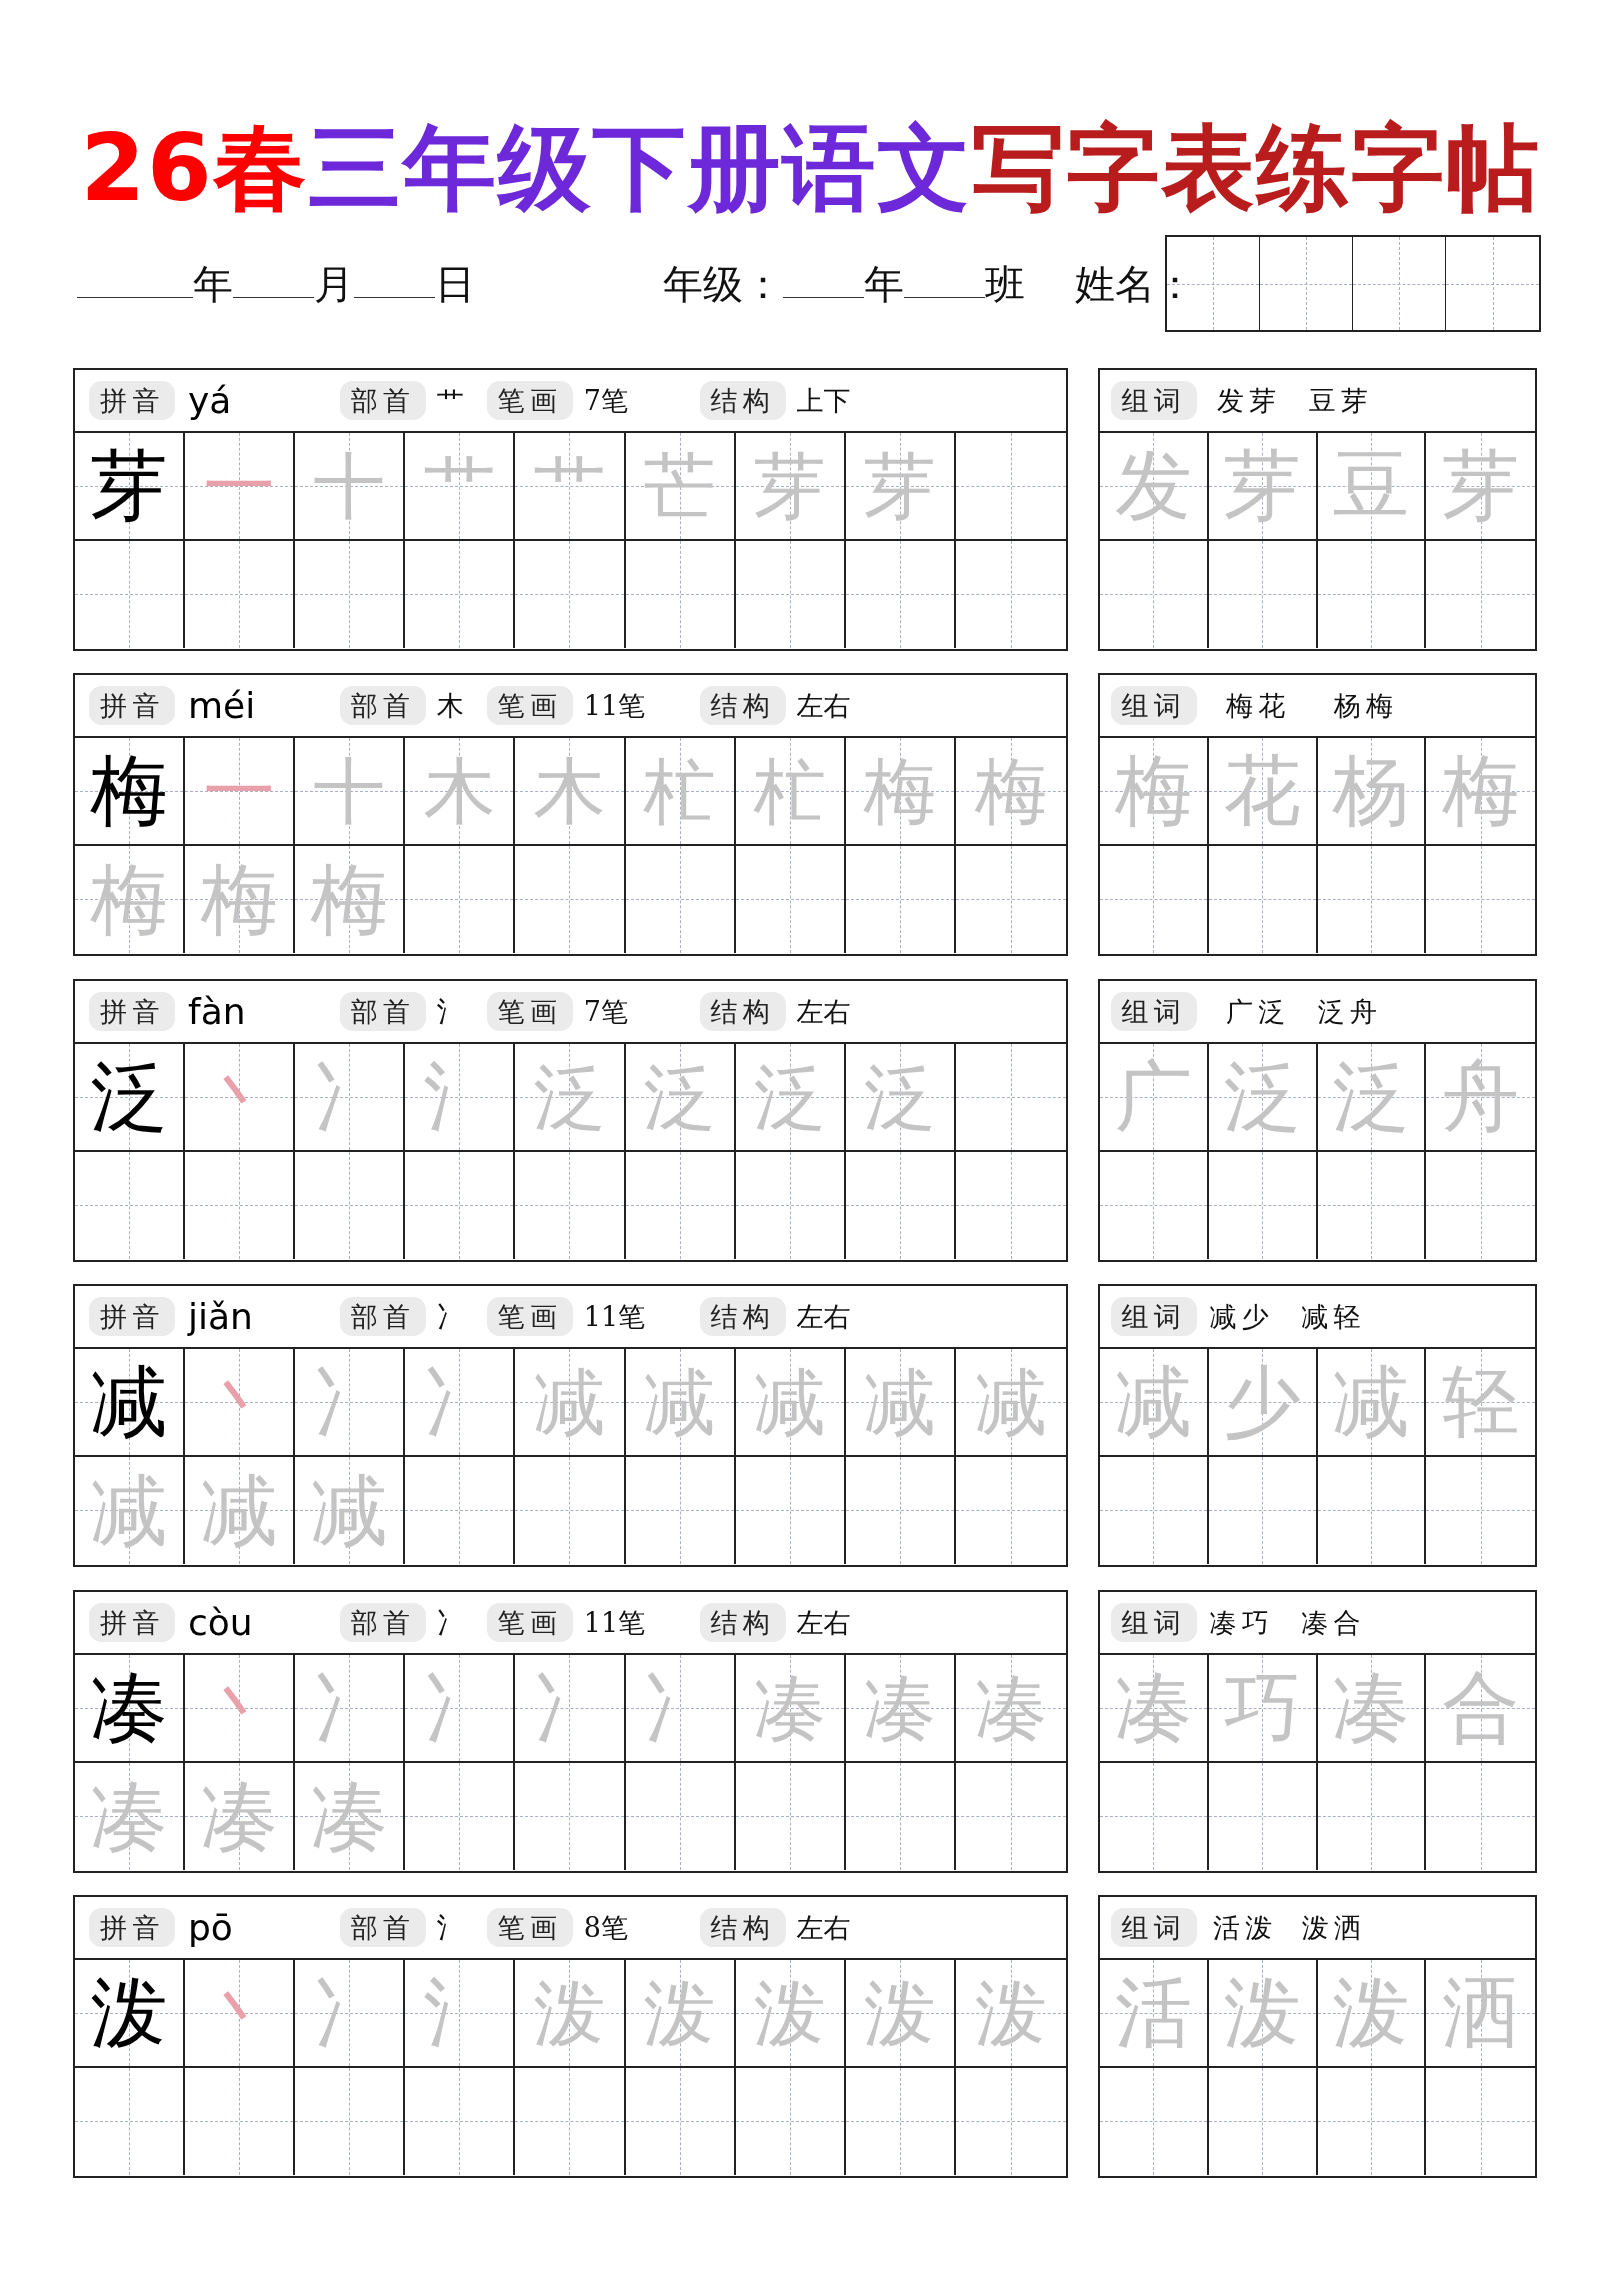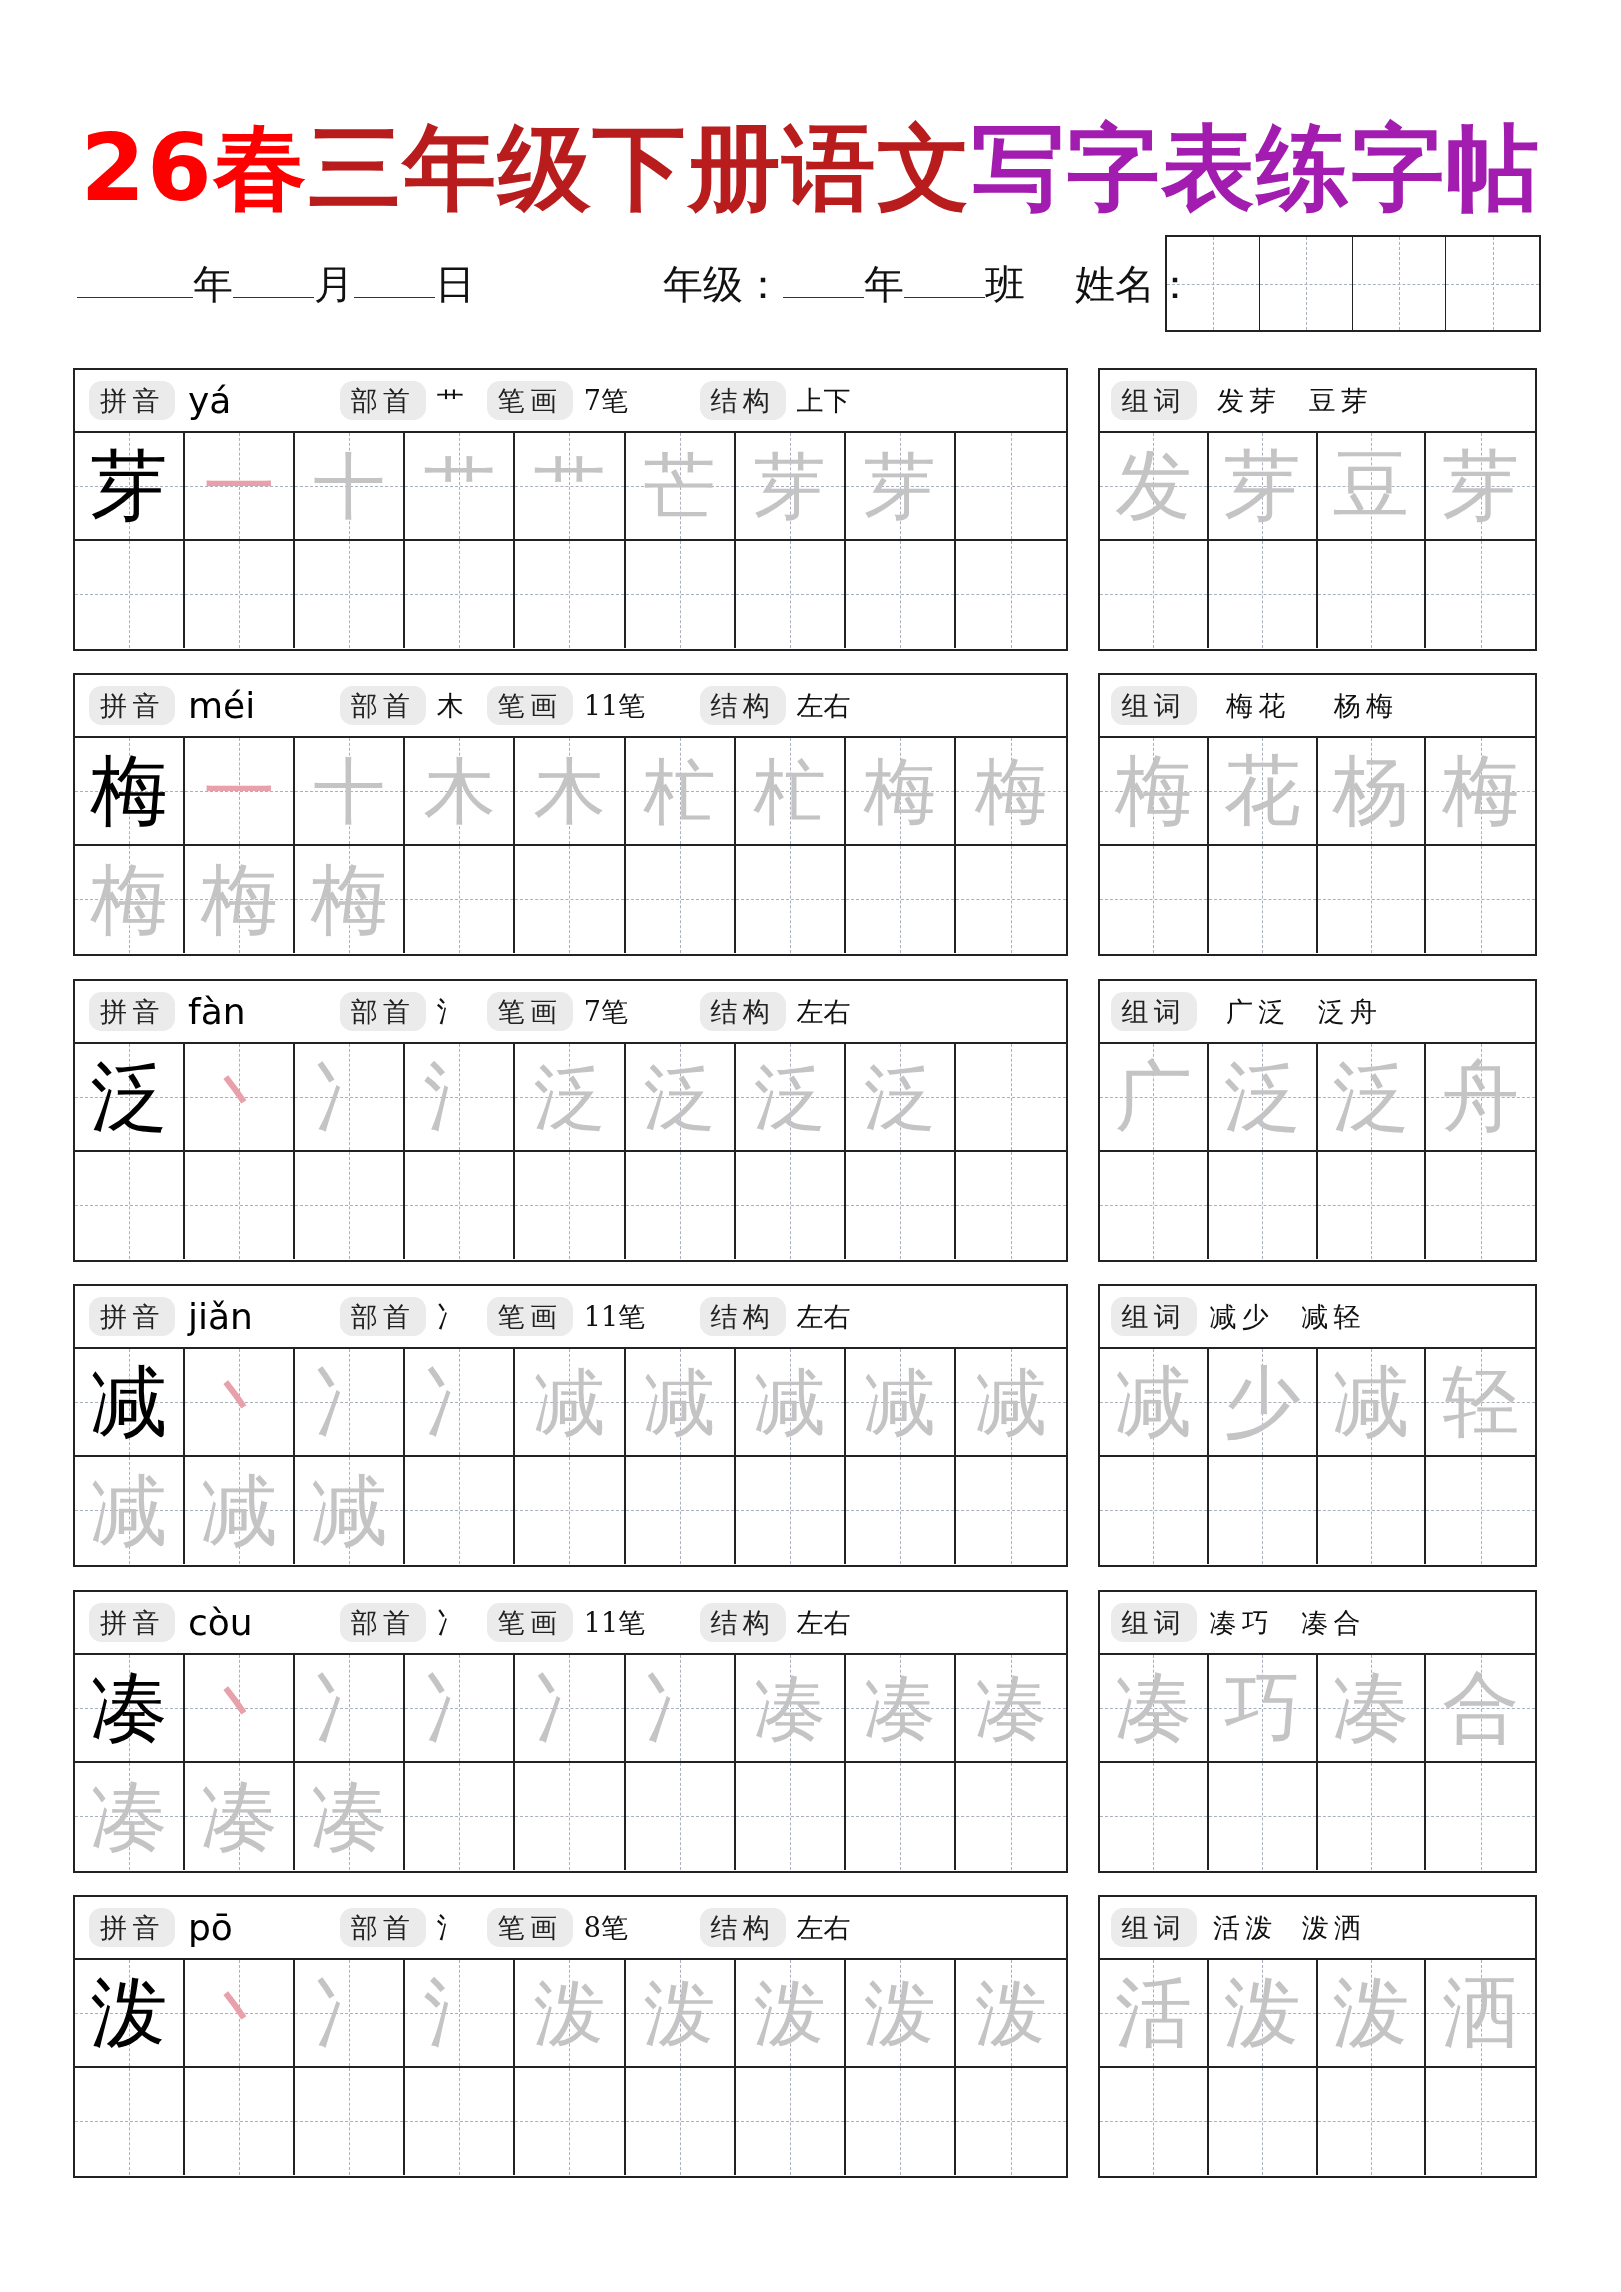--- a/index.html
+++ b/index.html
@@ -1,20 +1,20 @@
 <!DOCTYPE html>
 <html style="font-size:14.3px"><head>
 <meta charset="utf-8">
 <style>
   html,body{margin:0;padding:0;background:#fff;}
   body{width:1621px;height:2293px;position:relative;overflow:hidden;font-family:"DejaVu Sans","Liberation Sans",sans-serif;color:#000;}
   .title{position:absolute;left:0;top:115px;width:1621px;text-align:center;font-size:93px;font-weight:bold;letter-spacing:1.8px;font-family:"DejaVu Sans",sans-serif;line-height:107px;}
   .title .red{color:#ff0000;}
-  .title .black{color:#b91c1c;}
-  .title .blue{color:#a21caf;}
+  .title .black{color:#6d28d9;}
+  .title .blue{color:#b91c1c;}
   .infoline{position:absolute;top:265px;left:77px;font-size:40px;font-family:"DejaVu Sans",sans-serif;color:#111;white-space:nowrap;line-height:39px;}
   .infoline .blank{display:inline-block;border-bottom:1.8px solid #333;vertical-align:baseline;height:27px;}
   .infoline .seg{display:inline-block;}
   .namebox{position:absolute;left:1165px;top:235px;display:flex;border:2.7px solid #222;}
   .namebox .nb{width:93px;height:93px;border-right:1.8px solid #222;position:relative;box-sizing:border-box;}
   .namebox .nb:last-child{border-right:none;}
   .guide-v{position:absolute;left:50%;top:0;bottom:0;border-left:1.8px dashed #a9b0be;}
   .guide-h{position:absolute;top:50%;left:0;right:0;border-top:1.8px dashed #a9b0be;}
   .block{position:absolute;border:2.7px solid #222;box-sizing:border-box;background:#fff;}
   .block .hdr{height:63px;border-bottom:2.7px solid #222;display:flex;align-items:center;position:relative;box-sizing:border-box;}

